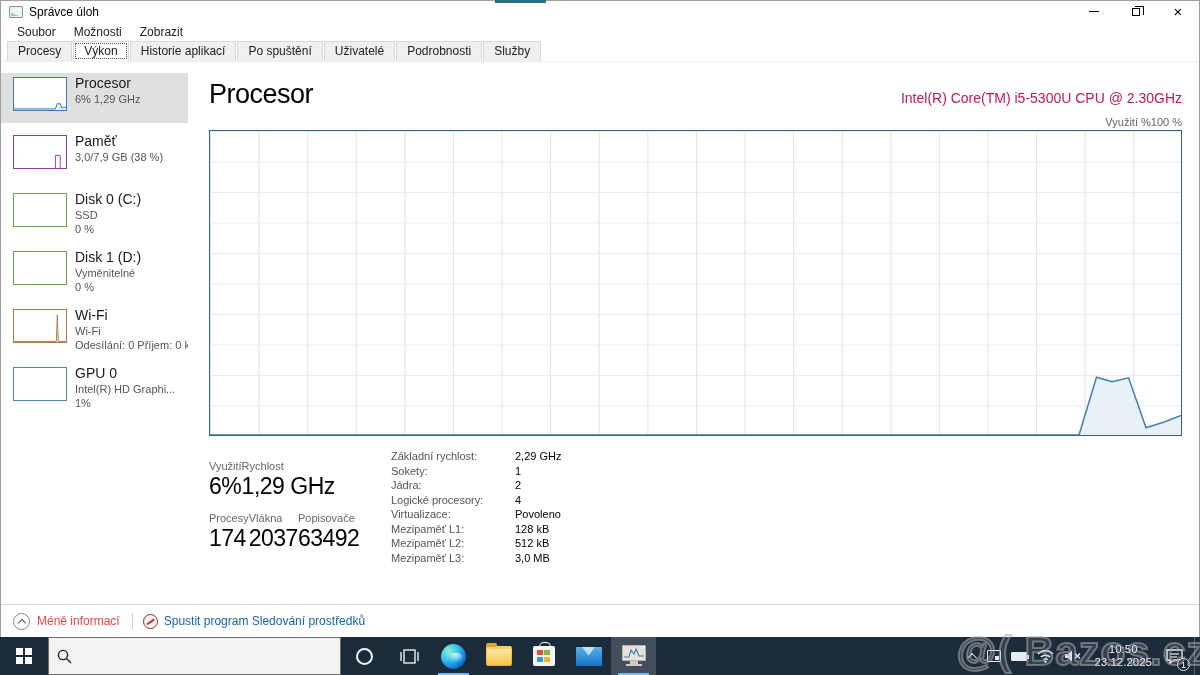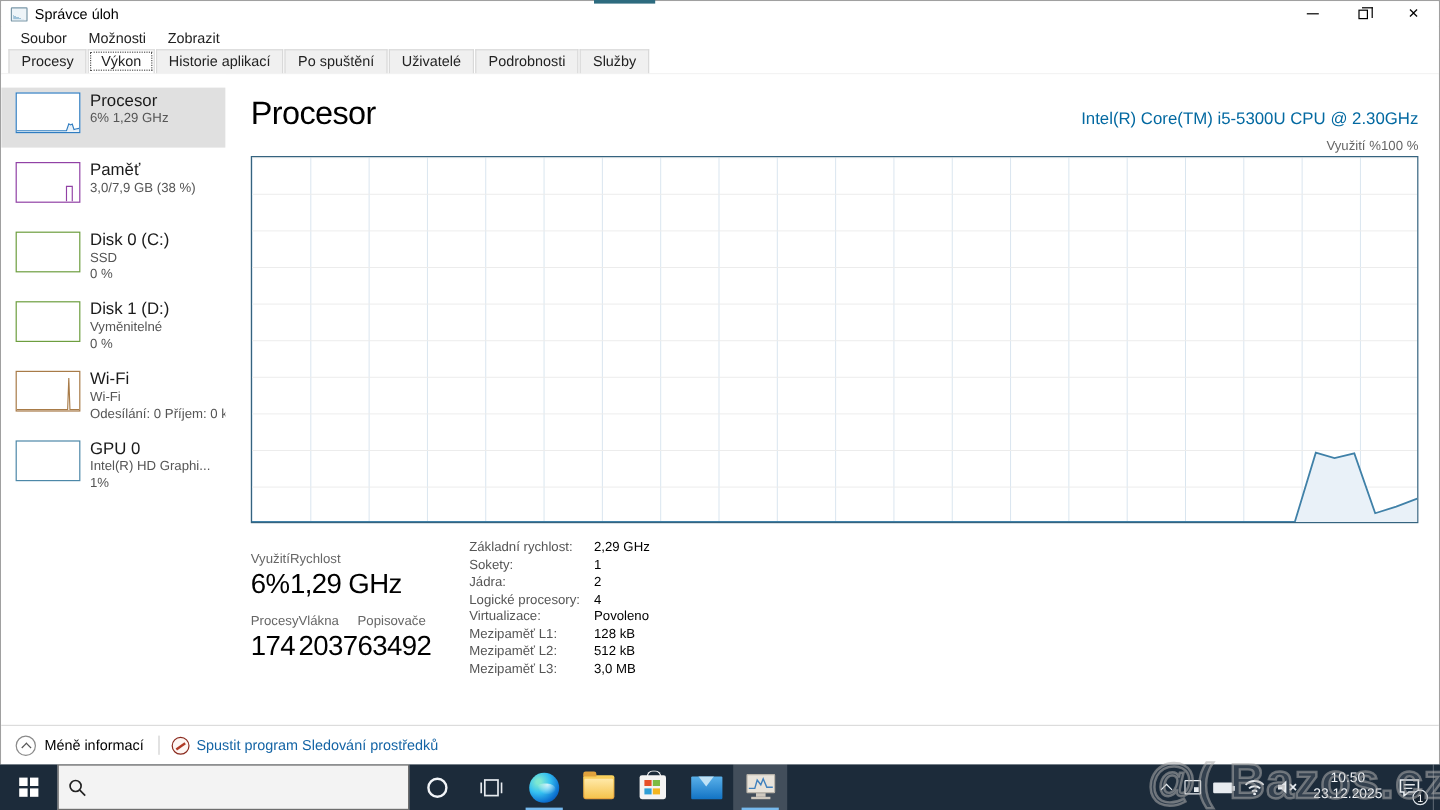--- a/index.html
+++ b/index.html
@@ -40,43 +40,43 @@
   .t-disk { border:1px solid #6d9e3f; }
   .t-wifi { border:1px solid #a87b48; }
   .t-gpu  { border:1px solid #4d88a8; }
   .side-title { font-size:14px; color:#1a1a1a; line-height:17px; }
   .side-sub { font-size:11px; color:#555; line-height:14px; overflow:hidden; }
 
   
   #main { position:absolute; left:187px; top:0; right:0; bottom:0; padding:0 17px 0 21px; }
   #main-header { display:flex; justify-content:space-between; align-items:flex-end; margin-top:14px; height:34px; }
   #main-title { font-size:27px; font-weight:400; color:#000; letter-spacing:-0.5px; }
-  #cpu-name { font-size:14px; color:#0369a1; padding-bottom:4px; }
+  #cpu-name { font-size:14px; color:#be185d; padding-bottom:4px; }
   #chart-labels-top { display:flex; justify-content:flex-end; font-size:11px; color:#666; margin-top:6px; margin-bottom:2px; }
   #chart { position:relative; width:973px; height:306px; border:1px solid #35637f; background-color:#fff;
            background-image:linear-gradient(to bottom,#ececec 1px,transparent 1px),linear-gradient(to right,#d9e5ef 1px,transparent 1px);
            background-size:48.6px 30.5px; }
   #chart svg { position:absolute; left:0; top:0; width:100%; height:100%; }
   #chart-labels-bottom { display:flex; justify-content:space-between; font-size:11px; color:#666; width:973px; margin-top:2px; }
 
   
   #stats { display:flex; margin-top:12px; }
   #stats-left { width:172px; flex:none; }
   .stat-row { display:flex; gap:0; margin-bottom:7px;margin-top:12px; }
   .stat-col .lbl { font-size:11px; color:#666; margin-bottom:1px; }
   .stat-col .big { font-size:23px; font-weight:300; color:#000; letter-spacing:-0.5px; }
   #stats-right { margin-left:10px; display:grid; grid-template-columns:100px auto; column-gap:4px; row-gap:2.5px; align-content:start; padding-top:2px; }
   #stats-right .rlbl { font-size:11px; color:#555; white-space:nowrap; }
-  #stats-right .rval { font-size:11px; color:#000; white-space:nowrap; }
+  #stats-right .rval { font-size:11px; color:#000; white-space:nowrap;margin-left:20px; }
 
   
   #footer { position:absolute; left:0; top:603px; width:1198px; height:33px; background:#fff; border-top:1px solid #dcdcdc; display:flex; align-items:center; padding-left:12px; }
   .circle-chevron { width:17px; height:17px; border:1px solid #8a8a8a; border-radius:50%; position:relative; margin-right:7px; flex:none; }
   .circle-chevron::after { content:""; position:absolute; left:4.5px; top:6.5px; width:5px; height:5px; border-left:1.5px solid #555; border-top:1.5px solid #555; transform:rotate(45deg); }
-  #less-info-label { font-size:12px; color:#000000; }
+  #less-info-label { font-size:12px; color:#ef4444; }
   .footer-divider { width:1px; height:16px; background:#cfcfcf; margin:0 10px 0 12px; }
   .gauge-icon { width:15px; height:15px; border:1.5px solid #8a2a1e; border-radius:50%; position:relative; margin-right:6px; flex:none; background:#fdf6f3; }
   .gauge-icon::after { content:""; position:absolute; left:2px; top:6px; width:9px; height:1.6px; background:#b03a26; transform:rotate(-35deg); }
   #resmon-label { font-size:12px; color:#1464a5; }
 
   
   #taskbar { position:absolute; left:0; top:637px; width:1200px; height:38px; background:#1c2b3a; display:flex; align-items:stretch; }
   .tb-btn { display:flex; align-items:center; justify-content:center; flex:none; }
   #start-btn { width:48px; }
   .win-logo { width:16px; height:16px; display:grid; grid-template-columns:7px 7px; grid-template-rows:7px 7px; gap:1.5px; }

